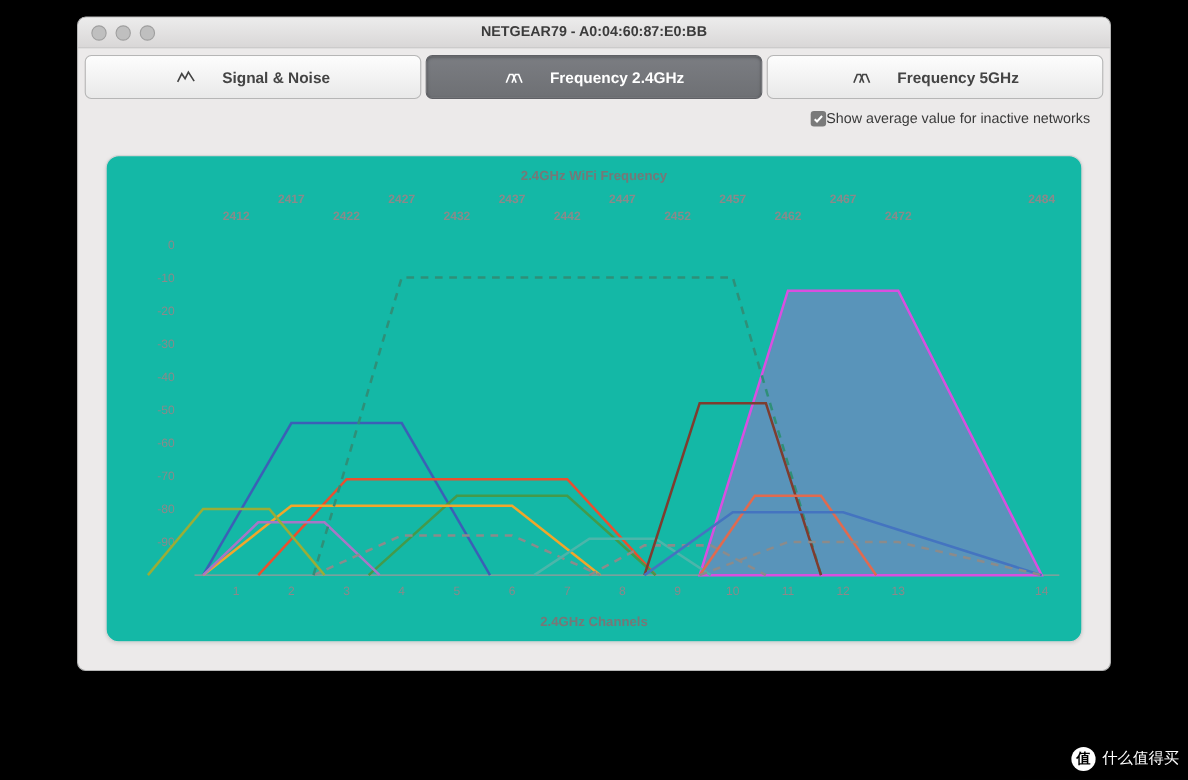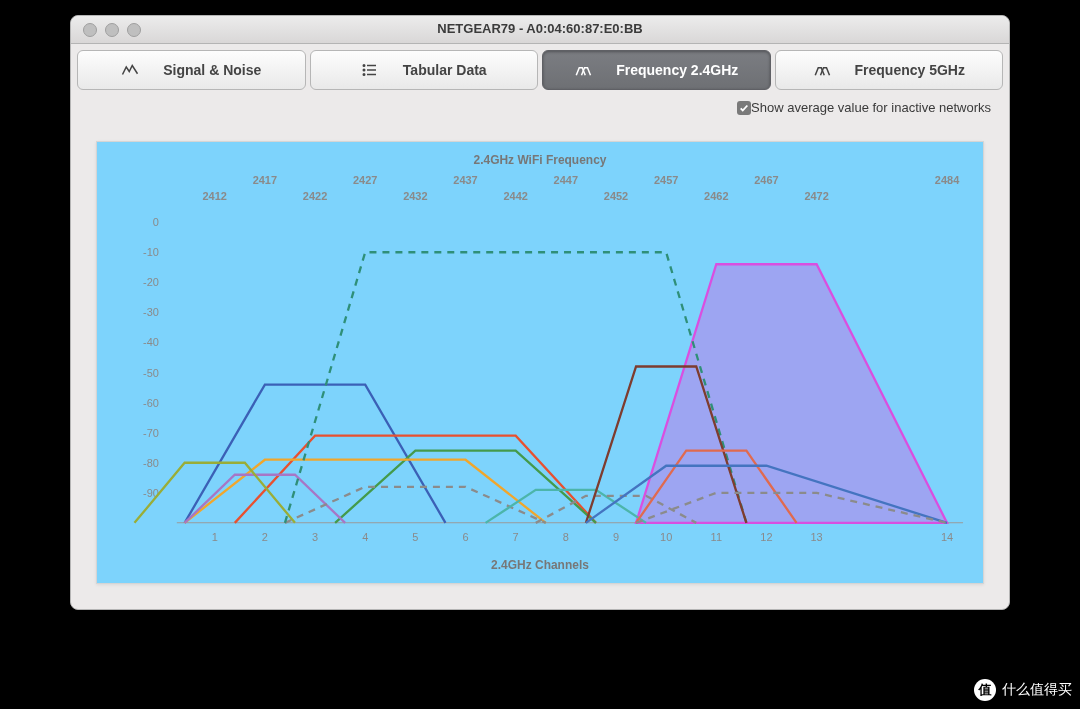--- a/index.html
+++ b/index.html
@@ -29,21 +29,21 @@
 
   
   .chkrow{display:flex;justify-content:flex-end;align-items:center;
           padding:10px 18px 6px 0;color:#3a3a3a;font-size:13px;gap:0;}
   .chkbox{width:14px;height:14px;border-radius:3px;background:#7a7a7a;
           display:inline-flex;align-items:center;justify-content:center;}
   .chkbox svg{width:10px;height:10px;}
 
   
   .card{position:absolute;left:25px;right:25px;top:125px;bottom:25px;
-        background:#7dd3fc;border:1px solid #d5d5d5;border-radius:0;
+        background:#14b8a6;border:1px solid #d5d5d5;border-radius:12px;
         box-shadow:0 1px 3px rgba(0,0,0,.08);}
   .card svg{width:100%;height:100%;}
   .axis text{font-size:11px;fill:#8a8a8a;}
   .chtitle{font-size:12px;fill:#777;font-weight:600;}
   .xlabel{font-size:12px;fill:#777;font-weight:600;}
   .freq text{font-size:11px;fill:#8a8a8a;font-weight:600;}
 
   
   .wm{position:absolute;right:8px;bottom:8px;display:flex;align-items:center;gap:6px;color:#fff;font-size:14px;font-weight:500;}
   .wm .badge{width:22px;height:22px;border-radius:50%;background:#fff;color:#000;display:flex;align-items:center;justify-content:center;font-weight:700;font-size:13px;}
@@ -63,31 +63,20 @@
       </div>
       <div class="title">NETGEAR79 - A0:04:60:87:E0:BB</div>
     </div>
 
     <div class="tabs">
       <div class="tab">
         <svg viewBox="0 0 24 24" fill="none" stroke="#444" stroke-width="2">
             <polyline points="2,18 7,8 11,14 15,6 22,17"></polyline>
           </svg>
         <span>Signal &amp; Noise</span>
-      </div>
-      <div class="tab">
-        <svg viewBox="0 0 24 24" fill="none" stroke="#444" stroke-width="2">
-            <line x1="8" y1="6" x2="20" y2="6"></line>
-            <line x1="8" y1="12" x2="20" y2="12"></line>
-            <line x1="8" y1="18" x2="20" y2="18"></line>
-            <circle cx="4" cy="6" r="1"></circle>
-            <circle cx="4" cy="12" r="1"></circle>
-            <circle cx="4" cy="18" r="1"></circle>
-          </svg>
-        <span>Tabular Data</span>
       </div>
       <div class="tab active">
         <svg viewBox="0 0 24 24" fill="none" stroke="#fff" stroke-width="2">
             <path d="M3 19 L7 9 L11 9 L15 19"></path>
             <path d="M10 19 L14 9 L18 9 L22 19"></path>
           </svg>
         <span>Frequency 2.4GHz</span>
       </div>
       <div class="tab">
         <svg viewBox="0 0 24 24" fill="none" stroke="#444" stroke-width="2">

